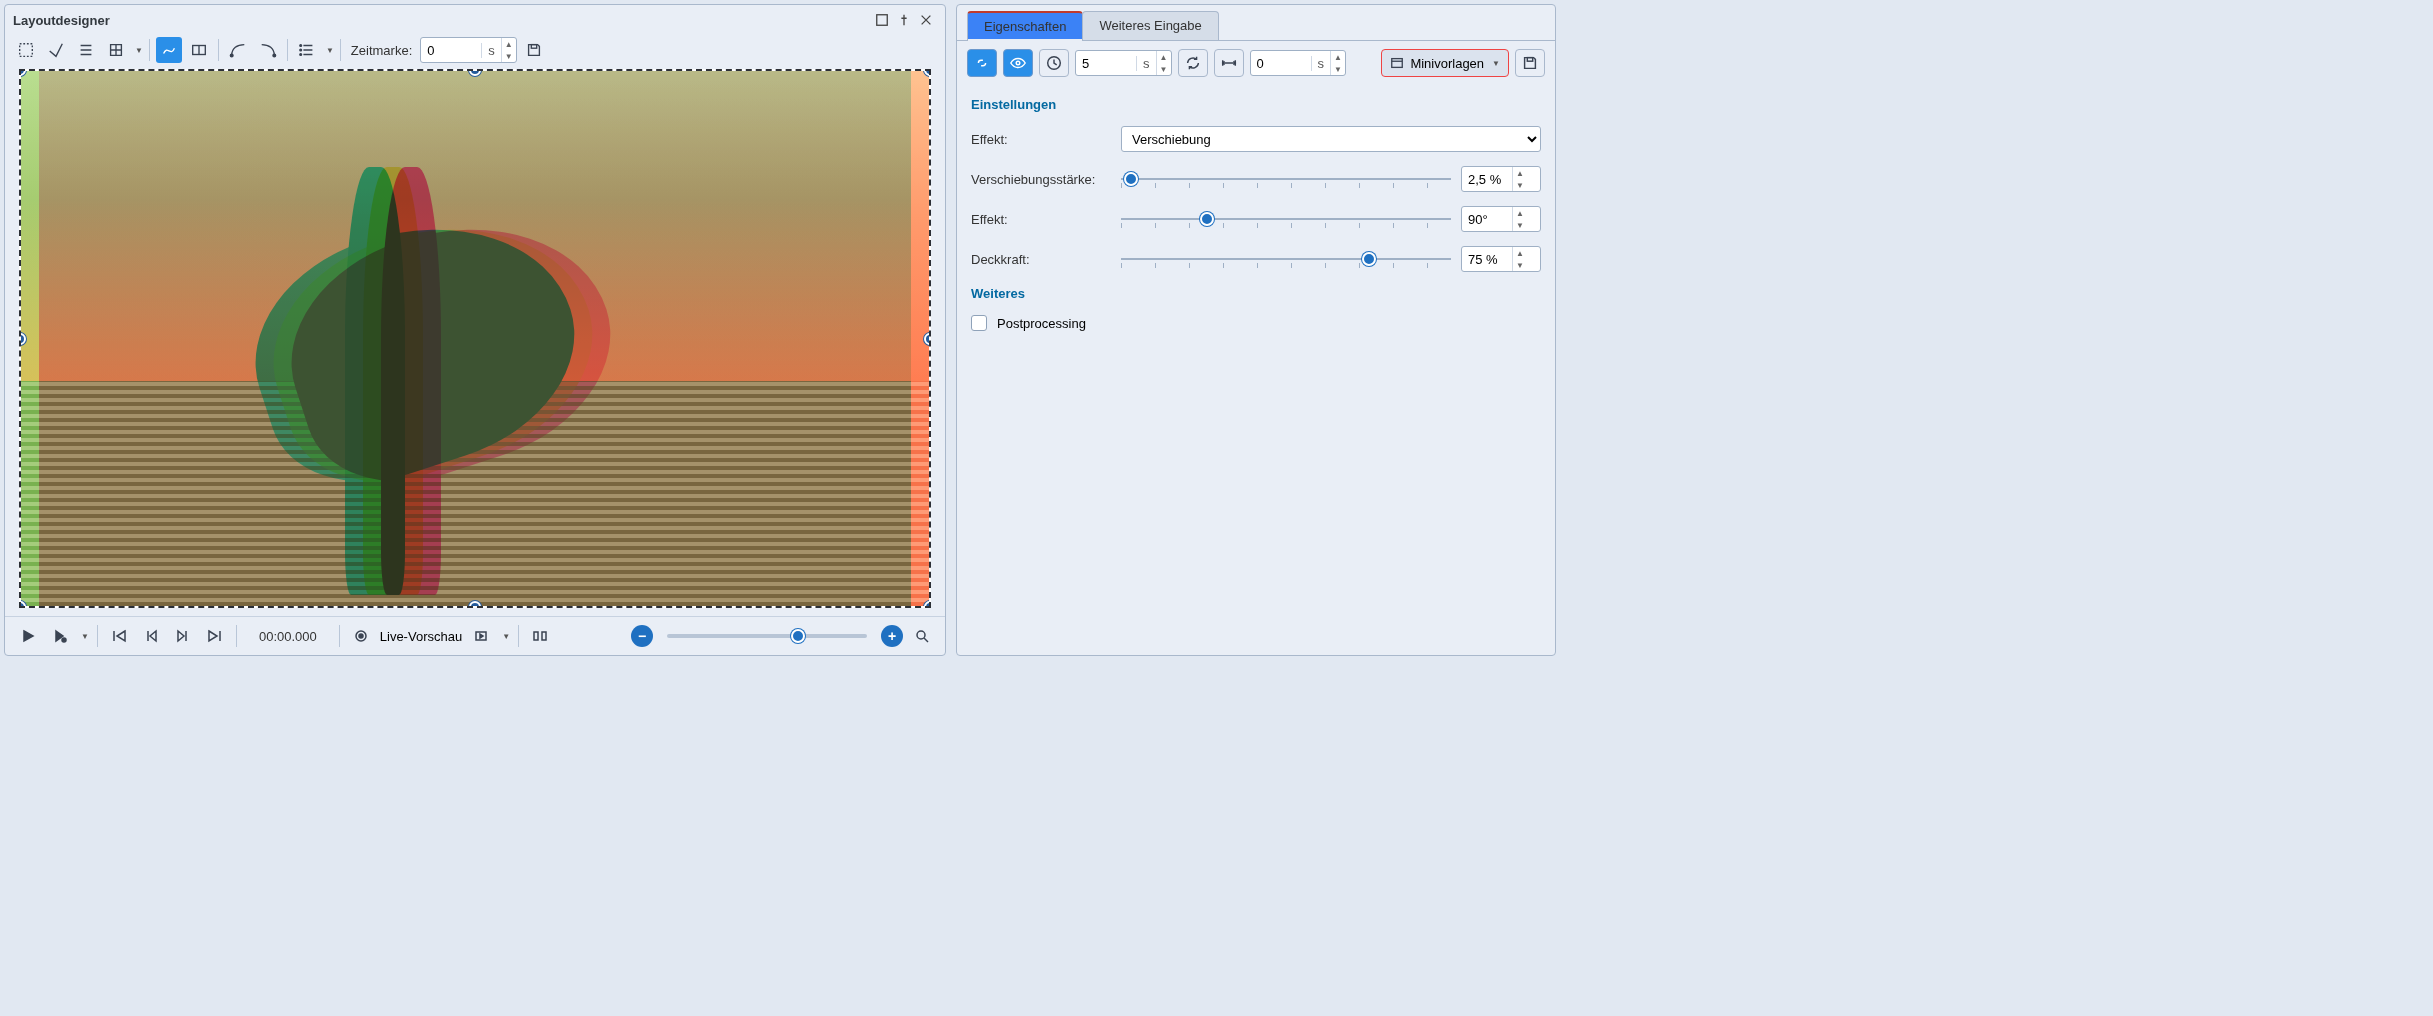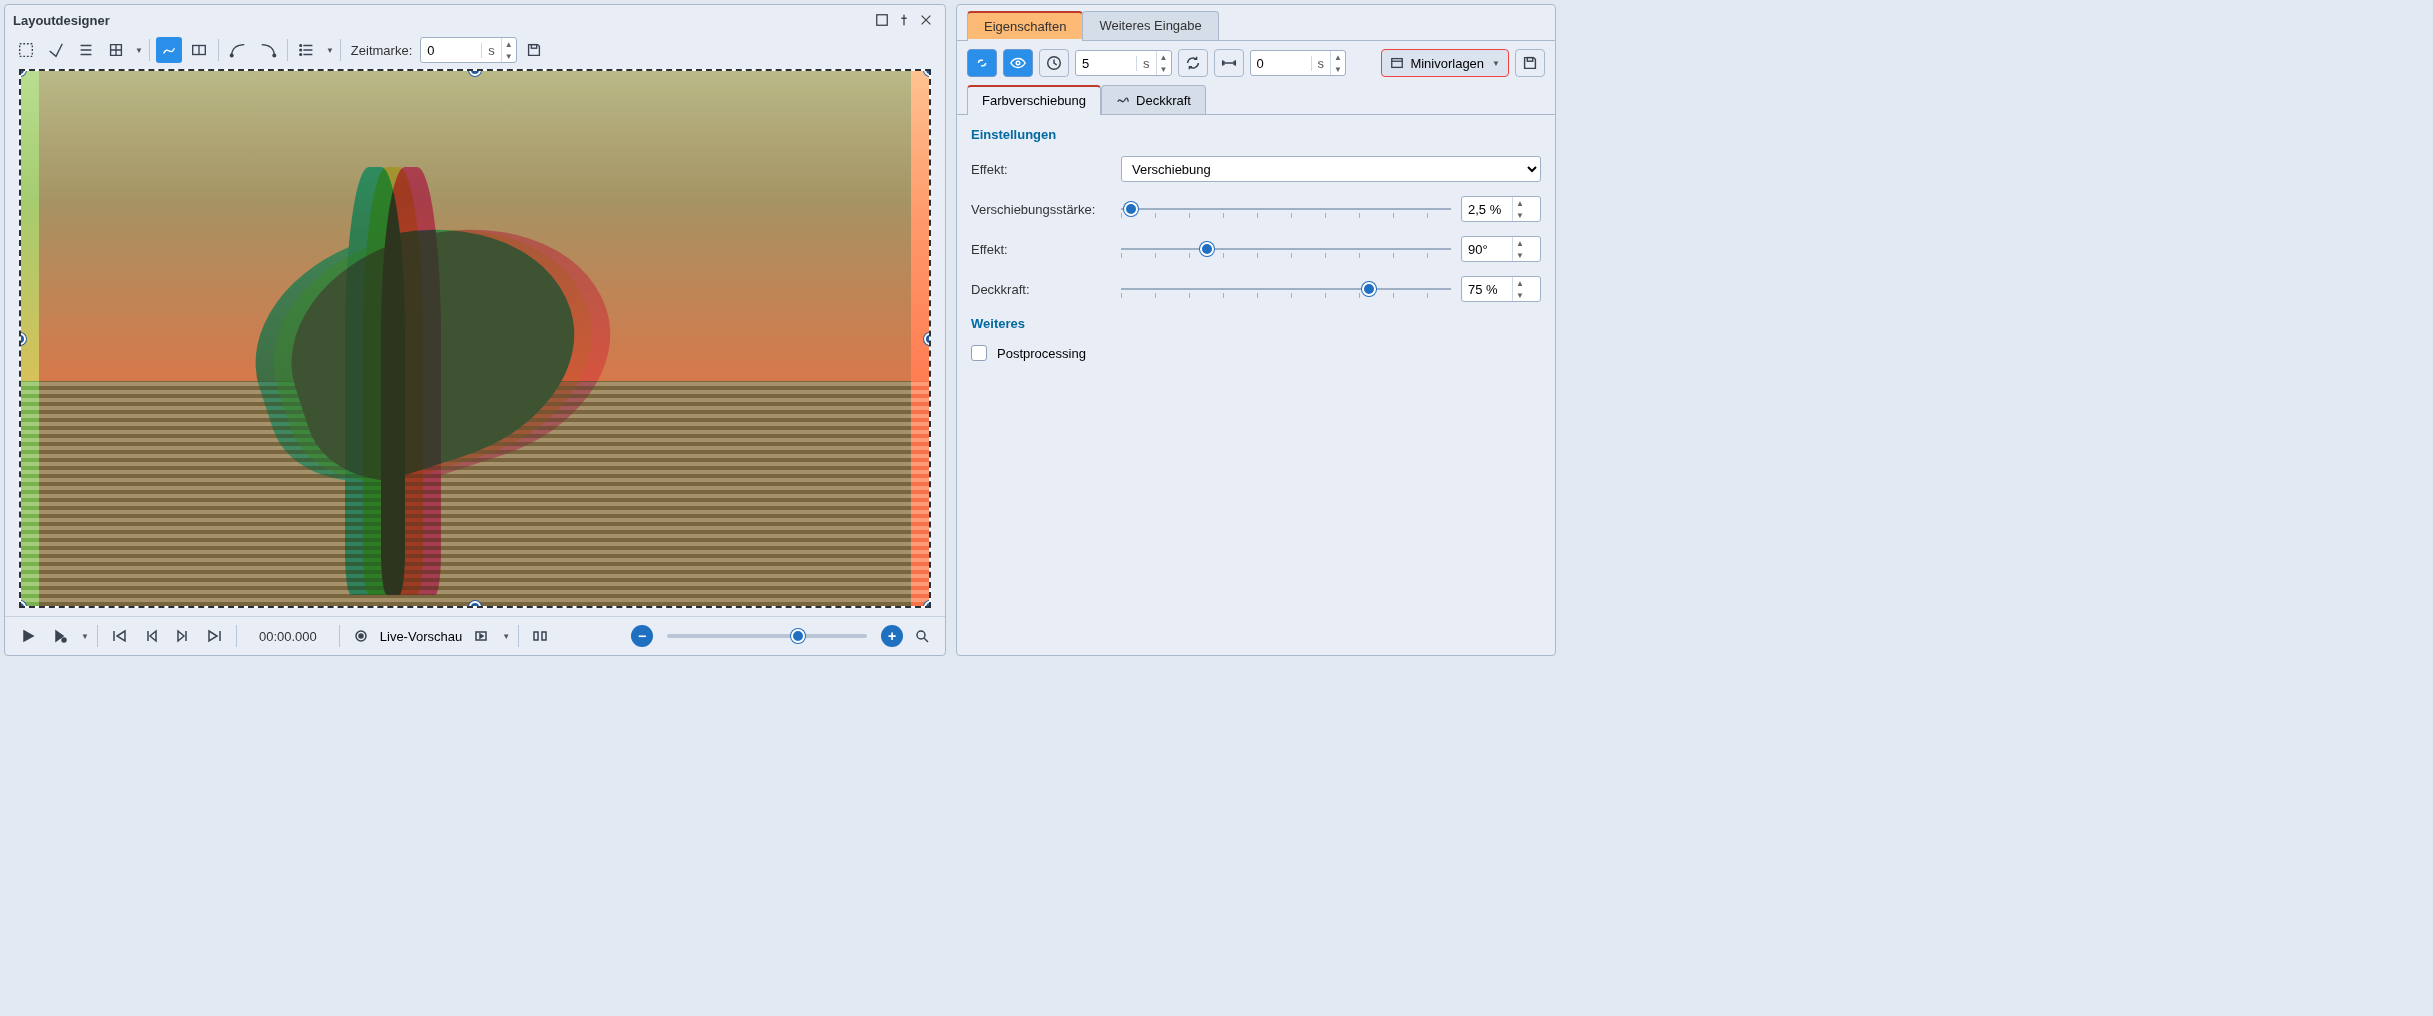--- a/index.html
+++ b/index.html
@@ -63,21 +63,21 @@
 .playbar { display: flex; align-items: center; gap: 6px; padding: 6px 10px; border-top: 1px solid #c7d2e1; }
 .playbar .tbtn svg { width:16px; height:16px; }
 .time-read { padding: 0 14px; color: #333; font-variant-numeric: tabular-nums; }
 .zoom-slider { position: relative; width: 200px; height: 4px; background: #b8c5d6; border-radius: 2px; margin: 0 8px; }
 .zoom-slider .thumb { position:absolute; top:-5px; width:14px; height:14px; background:#1f70c1; border:2px solid #fff; border-radius:50%; left:62%; box-shadow:0 0 0 1px #1f70c1; }
 .roundbtn { width:22px; height:22px; border-radius:50%; background:#1f70c1; color:#fff; display:inline-flex; align-items:center; justify-content:center; font-weight:bold; cursor:pointer; font-size:14px; line-height:1; }
 
 
 .top-tabs { display:flex; padding: 6px 10px 0 10px; border-bottom:1px solid #a9b8cc; gap:0; }
 .top-tab { padding: 6px 16px; border:1px solid #a9b8cc; border-bottom:none; background:#d5dde8; border-radius:4px 4px 0 0; color:#333; cursor:pointer; margin-right:-1px; position:relative; }
-.top-tab.active { background:#fdba74; border-top:2px solid #c03a2b; z-index:2; }
+.top-tab.active { background:#3b82f6; border-top:2px solid #c03a2b; z-index:2; }
 .top-tab.active::after { content:""; position:absolute; left:0; right:0; bottom:-1px; height:2px; background:#e9eef6; }
 
 .prop-toolbar { display:flex; align-items:center; gap:6px; padding:8px 10px; }
 .iconbtn { width:30px; height:28px; border:1px solid #6b98cc; border-radius:4px; background:#2a8fe8; display:inline-flex; align-items:center; justify-content:center; cursor:pointer; }
 .iconbtn.plain { background:#e9eef6; border-color:#a9b8cc; }
 .iconbtn svg { width:18px; height:18px; stroke:#fff; fill:none; stroke-width:1.6; }
 .iconbtn.plain svg { stroke:#3a4352; }
 .btn-combo { display:inline-flex; align-items:center; border:1px solid #ef4444; background:#dbe3ee; border-radius:4px; height:28px; padding:0 8px; cursor:pointer; gap:6px; }
 
 .sub-tabs { display:flex; padding: 0 10px; border-bottom:1px solid #a9b8cc; }
@@ -372,31 +372,20 @@
       <span class="drop-caret">▼</span>
     </span>
     <span class="iconbtn plain">
         <svg viewBox="0 0 20 20">
           <path d="M4 4h10l2 2v10H4z"></path>
           <rect x="7" y="4" width="6" height="4"></rect>
         </svg>
       </span>
   </div>
 
-  <div class="sub-tabs">
-    <div class="sub-tab active">
-        <span>Farbverschiebung</span>
-      </div>
-    <div class="sub-tab">
-      <svg viewBox="0 0 16 16">
-          <path d="M2 10c3-6 5 4 8-2s4 2 4 2"></path>
-        </svg>
-      <span>Deckkraft</span>
-    </div>
-  </div>
 
   <div class="props-body">
 
     <div class="section-head">
       <span>Einstellungen</span>
         <div class="dots"></div>
     </div>
 
     <div class="prop-row">
       <span class="prop-label">Effekt:</span>

